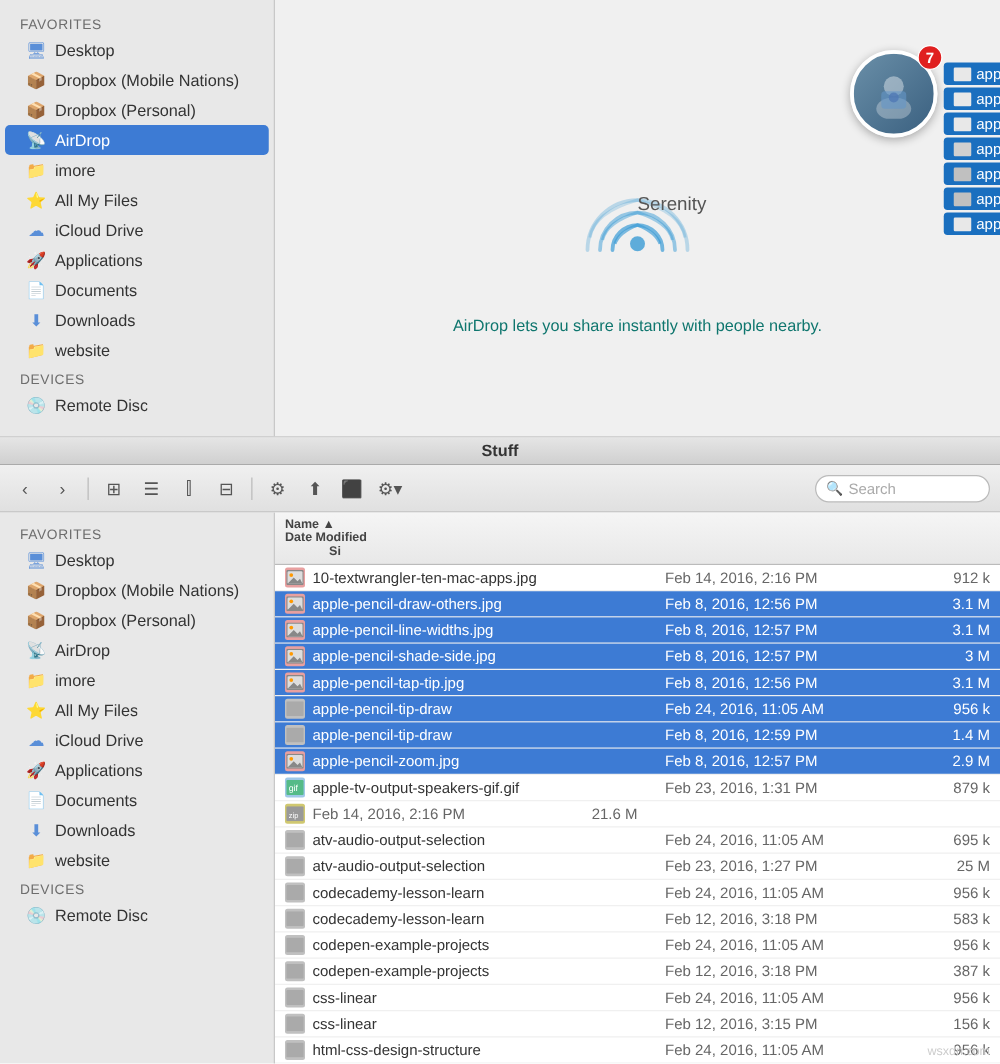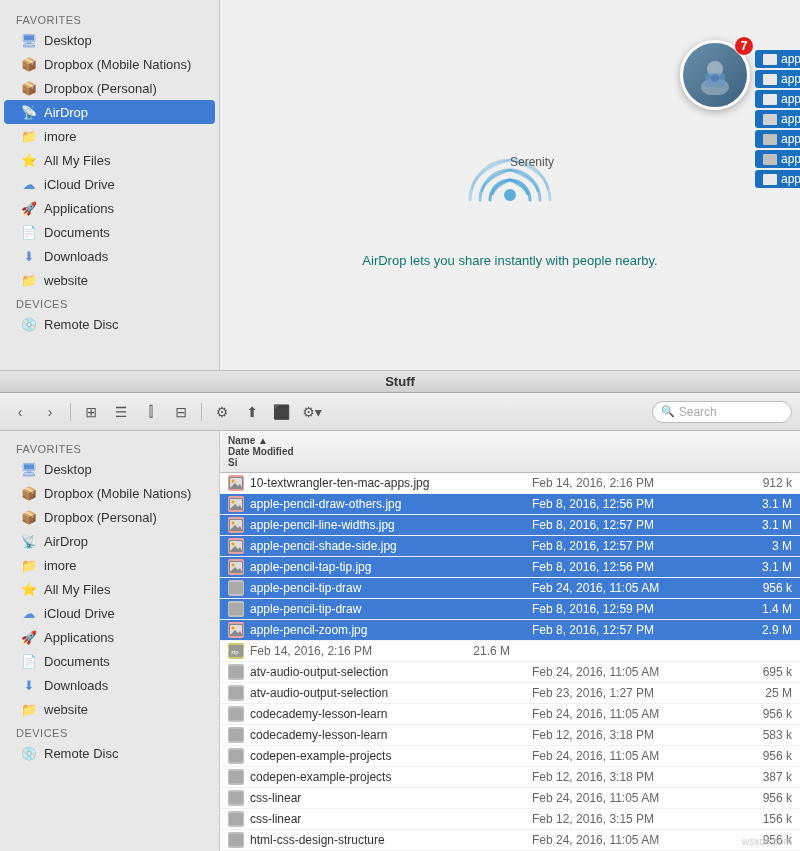--- a/index.html
+++ b/index.html
@@ -253,21 +253,21 @@
       font-size: 10px;
       font-weight: 600;
       color: #444;
       position: sticky;
       top: 0;
       flex-direction: column;
     }
 
     .col-name { flex: 1; }
     .col-date { width: 180px; flex-shrink: 0; }
-    .col-size { width: 80px; flex-shrink: 0; text-align: left; }
+    .col-size { width: 80px; flex-shrink: 0; text-align: center; }
 
     .file-row {
       display: flex;
       align-items: center;
       padding: 2px 8px;
       border-bottom: 1px solid #f0f0f0;
       cursor: pointer;
       min-height: 20px;
     }
     .file-row.selected { background: #3d7bd4; color: white; }
@@ -414,21 +414,21 @@
             <span class="file-tag-icon" style="background:#c0c0c0;"></span>
             <span>apple-pencil-tip-draw</span>
           </div>
           <div class="file-tag">
             <span class="file-tag-icon" style="background:#e8e8e8;"></span>
             <span>apple-pencil-zoom.jpg</span>
           </div>
         </div>
       </div>
 
-      <div style="position:absolute; top:135px; left:270px; font-size:12px; color:#555;">Serenity</div>
+      <div style="position:absolute; top:135px; left:270px; font-size:15px; color:#555;">Serenity</div>
 
       <div style="margin-top:30px;">
         <svg width="100" height="90" viewBox="0 0 100 90" class="airdrop-rings">
 
           <g transform="translate(50,55)">
             <path d="M -40,0 A 40,40 0 0,1 40,0" fill="none" stroke="#3a9bd5" stroke-width="3" stroke-linecap="round" opacity="0.3"></path>
             <path d="M -30,0 A 30,30 0 0,1 30,0" fill="none" stroke="#3a9bd5" stroke-width="3" stroke-linecap="round" opacity="0.5"></path>
             <path d="M -20,0 A 20,20 0 0,1 20,0" fill="none" stroke="#3a9bd5" stroke-width="3" stroke-linecap="round" opacity="0.7"></path>
 
             <path d="M -38,-10 Q -35,-30 0,-40 Q 35,-30 38,-10" fill="none" stroke="#3a9bd5" stroke-width="2.5" opacity="0.25"></path>
@@ -622,20 +622,31 @@
                 <rect x="1" y="1" width="12" height="10" rx="1" fill="#ddd"></rect>
                 <circle cx="4" cy="4" r="1.5" fill="#f90"></circle>
                 <polygon points="1,11 6,6 9,9 11,7 13,11" fill="#888"></polygon>
               </svg>
             </div>
             <div class="file-name" style="color: white;">apple-pencil-zoom.jpg</div>
             <div class="file-date">Feb 8, 2016, 12:57 PM</div>
             <div class="file-size">2.9 M</div>
           </div>
           <div class="file-row">
+            <div class="file-thumb" style="background: rgb(160, 200, 232);">
+              <svg width="14" height="12" viewBox="0 0 14 12">
+                <rect width="14" height="12" rx="1" fill="#5b8"></rect>
+                <text x="2" y="9" font-size="7" fill="white" font-family="sans-serif">gif</text>
+              </svg>
+            </div>
+            <div class="file-name">apple-tv-output-speakers-gif.gif</div>
+            <div class="file-date">Feb 23, 2016, 1:31 PM</div>
+            <div class="file-size">879 k</div>
+          </div>
+          <div class="file-row">
             <div class="file-thumb" style="background: rgb(208, 200, 112);">
               <svg width="14" height="12" viewBox="0 0 14 12">
                 <rect width="14" height="12" rx="1" fill="#999"></rect>
                 <text x="2" y="9" font-size="6" fill="white" font-family="sans-serif">zip</text>
               </svg>
             </div>
             <div class="file-date">Feb 14, 2016, 2:16 PM</div>
             <div class="file-size">21.6 M</div>
           </div>
           <div class="file-row">

